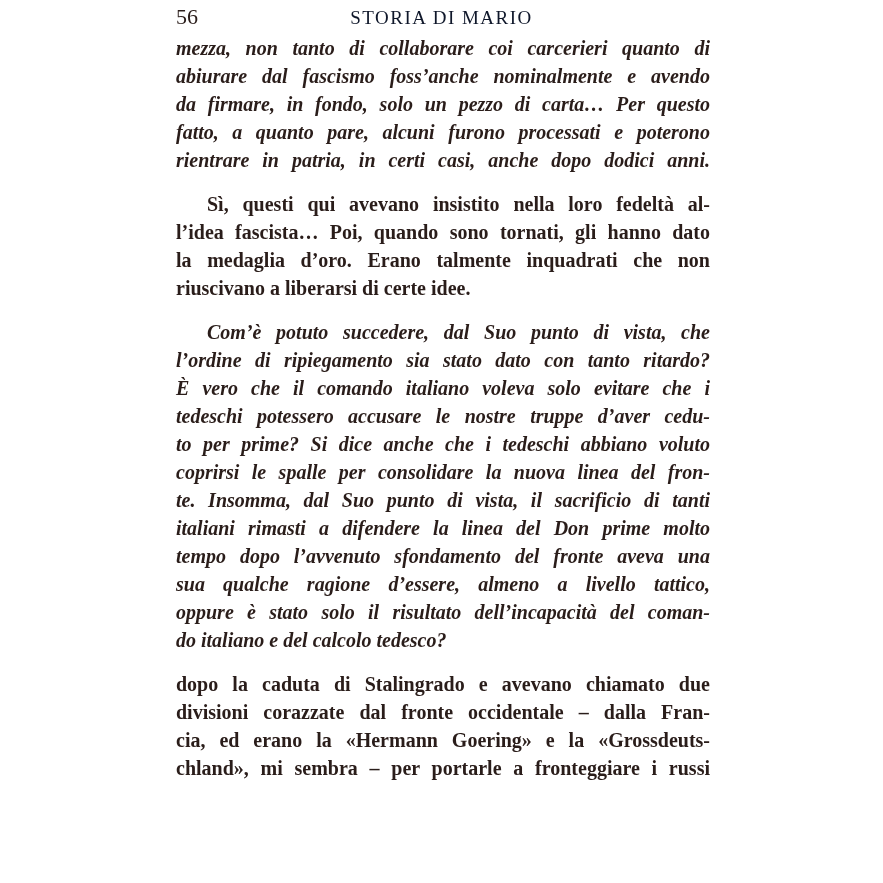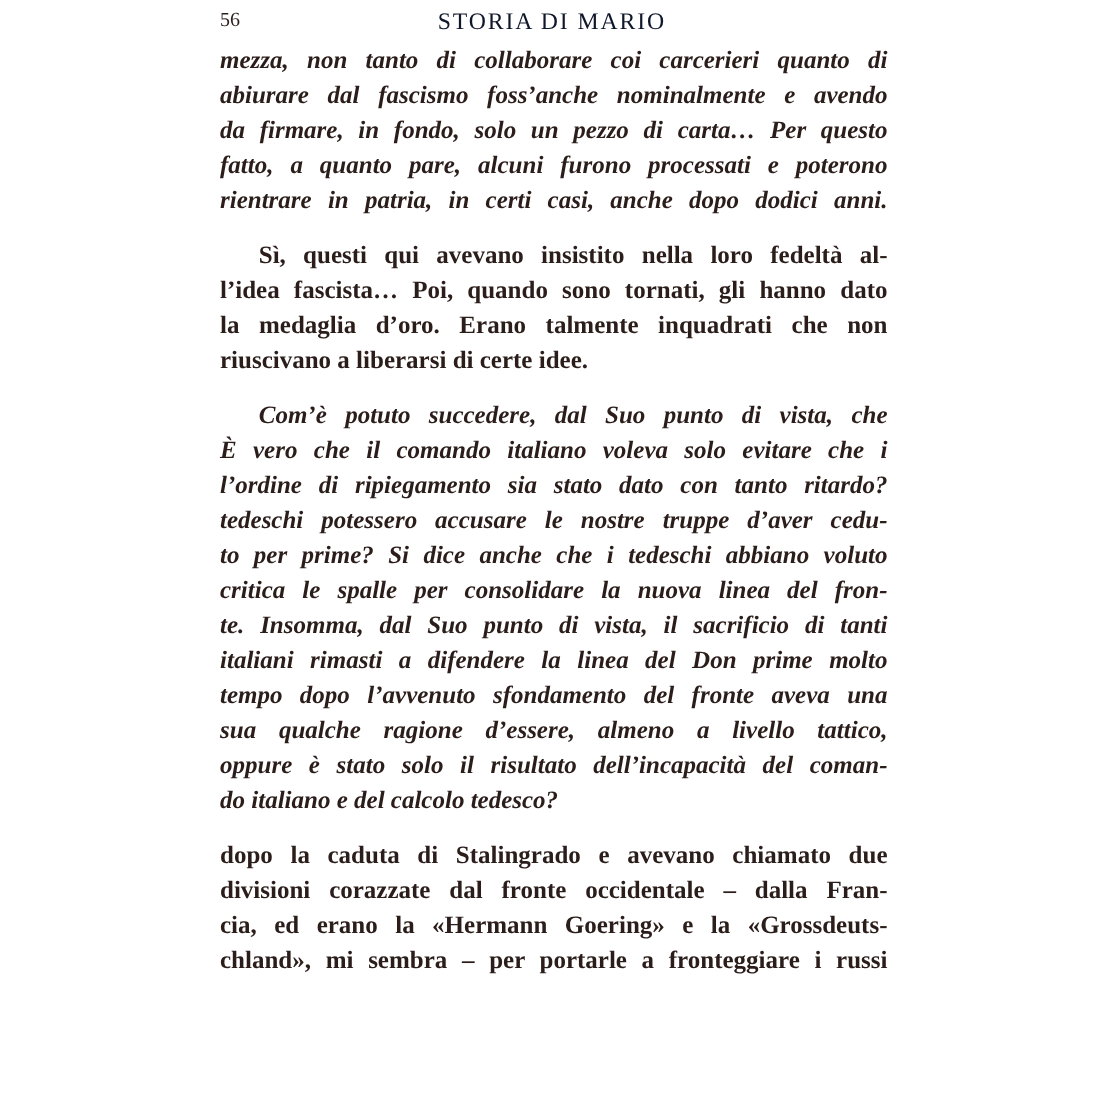--- a/index.html
+++ b/index.html
@@ -13,21 +13,21 @@
     height: 883px;
     background: #ffffff;
     color: #2a1d1a;
     font-family: "Liberation Serif", serif;
     overflow: hidden;
   }
   .page-number {
     position: absolute;
     top: 4px;
     left: 176px;
-    font-size: 16px;
+    font-size: 22px;
     line-height: 26px;
     color: #2a1d1a;
   }
   .running-title {
     position: absolute;
     top: 7px;
     left: 0;
     width: 883px;
     text-align: center;
     font-size: 19px;
@@ -83,25 +83,25 @@
         <div class="line">rientrare in patria, in certi casi, anche dopo dodici anni.</div>
       </div>
       <div class="para">
         <div class="line indent">Sì, questi qui avevano insistito nella loro fedeltà al-</div>
         <div class="line">l’idea fascista… Poi, quando sono tornati, gli hanno dato</div>
         <div class="line">la medaglia d’oro. Erano talmente inquadrati che non</div>
         <div class="line short-last">riuscivano a liberarsi di certe idee.</div>
       </div>
       <div class="para italic">
         <div class="line indent">Com’è potuto succedere, dal Suo punto di vista, che</div>
+        <div class="line">l’ordine di ripiegamento sia stato dato con tanto ritardo?</div>
         <div class="line">È vero che il comando italiano voleva solo evitare che i</div>
-        <div class="line">l’ordine di ripiegamento sia stato dato con tanto ritardo?</div>
         <div class="line">tedeschi potessero accusare le nostre truppe d’aver cedu-</div>
         <div class="line">to per prime? Si dice anche che i tedeschi abbiano voluto</div>
-        <div class="line">critica le spalle per consolidare la nuova linea del fron-</div>
+        <div class="line">coprirsi le spalle per consolidare la nuova linea del fron-</div>
         <div class="line">te. Insomma, dal Suo punto di vista, il sacrificio di tanti</div>
         <div class="line">italiani rimasti a difendere la linea del Don prime molto</div>
         <div class="line">tempo dopo l’avvenuto sfondamento del fronte aveva una</div>
         <div class="line">sua qualche ragione d’essere, almeno a livello tattico,</div>
         <div class="line">oppure è stato solo il risultato dell’incapacità del coman-</div>
         <div class="line short-last">do italiano e del calcolo tedesco?</div>
       </div>
       <div class="para">
         <div class="line">dopo la caduta di Stalingrado e avevano chiamato due</div>
         <div class="line">divisioni corazzate dal fronte occidentale – dalla Fran-</div>

